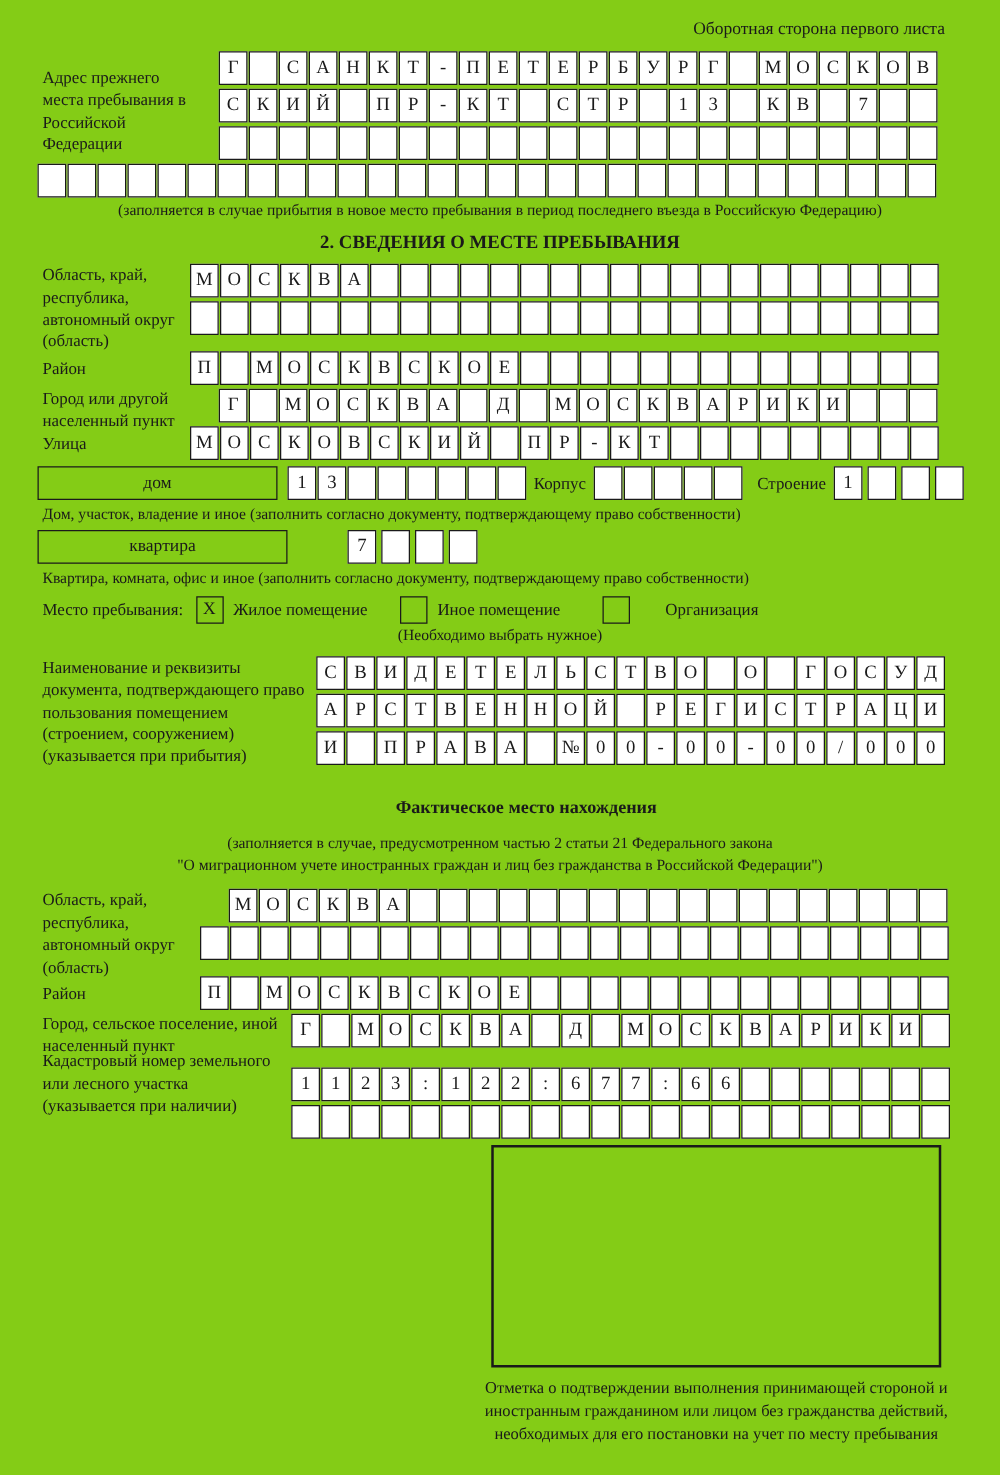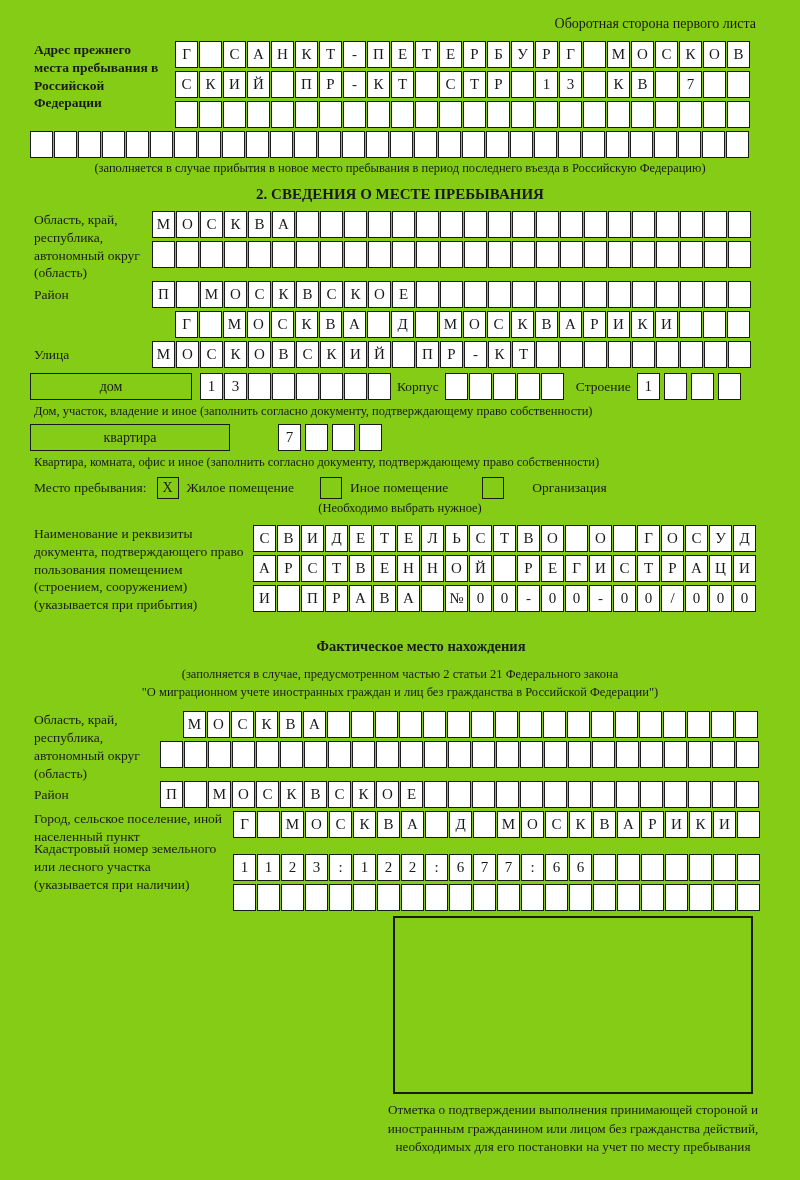--- a/index.html
+++ b/index.html
@@ -46,21 +46,21 @@
 </style>
 </head>
 <body>
 
 <div class="page">
 
   <div class="header-note">Оборотная сторона первого листа</div>
 
   <section style="margin-top:9px;">
     <div class="row">
-      <div class="lbl" style="top:0; width:128px;font-weight:bold;">Адрес прежнего места пребывания в Российской Федерации</div>
+      <div class="lbl" style="top:12px; width:128px;">Адрес прежнего места пребывания в Российской Федерации</div>
       <div class="cells ml175">
           <span class="cell">Г</span>
           <span class="cell"></span>
           <span class="cell">С</span>
           <span class="cell">А</span>
           <span class="cell">Н</span>
           <span class="cell">К</span>
           <span class="cell">Т</span>
           <span class="cell">-</span>
           <span class="cell">П</span>
@@ -262,20 +262,21 @@
           <span class="cell"></span>
           <span class="cell"></span>
           <span class="cell"></span>
           <span class="cell"></span>
           <span class="cell"></span>
           <span class="cell"></span>
         </div>
     </div>
 
     <div class="row">
+      <div class="lbl" style="top:-1px; width:138px;">Город или другой населенный пункт</div>
       <div class="cells ml175">
           <span class="cell">Г</span>
           <span class="cell"></span>
           <span class="cell">М</span>
           <span class="cell">О</span>
           <span class="cell">С</span>
           <span class="cell">К</span>
           <span class="cell">В</span>
           <span class="cell">А</span>
           <span class="cell"></span>
@@ -322,21 +323,21 @@
           <span class="cell"></span>
           <span class="cell"></span>
           <span class="cell"></span>
           <span class="cell"></span>
           <span class="cell"></span>
           <span class="cell"></span>
         </div>
     </div>
 
     <div class="flexrow" style="margin-left:30px; margin-top:5px;">
-      <div class="wbox" style="width:162px; margin-right:8px;">дом</div>
+      <div class="wbox" style="width:192px; margin-right:8px;">дом</div>
       <div class="cells">
           <span class="cell">1</span>
           <span class="cell">3</span>
           <span class="cell"></span>
           <span class="cell"></span>
           <span class="cell"></span>
           <span class="cell"></span>
           <span class="cell"></span>
           <span class="cell"></span>
         </div>

